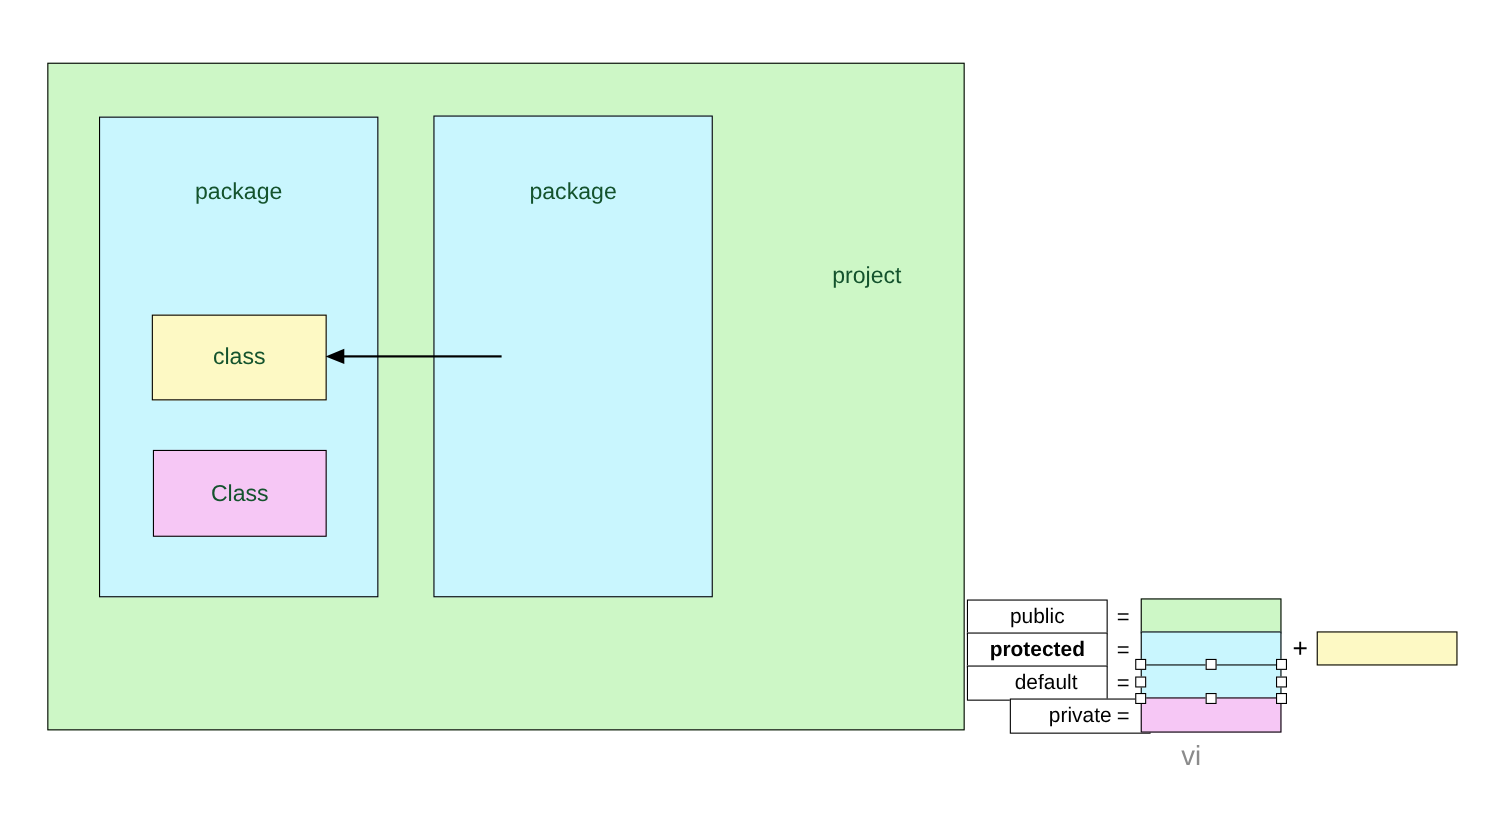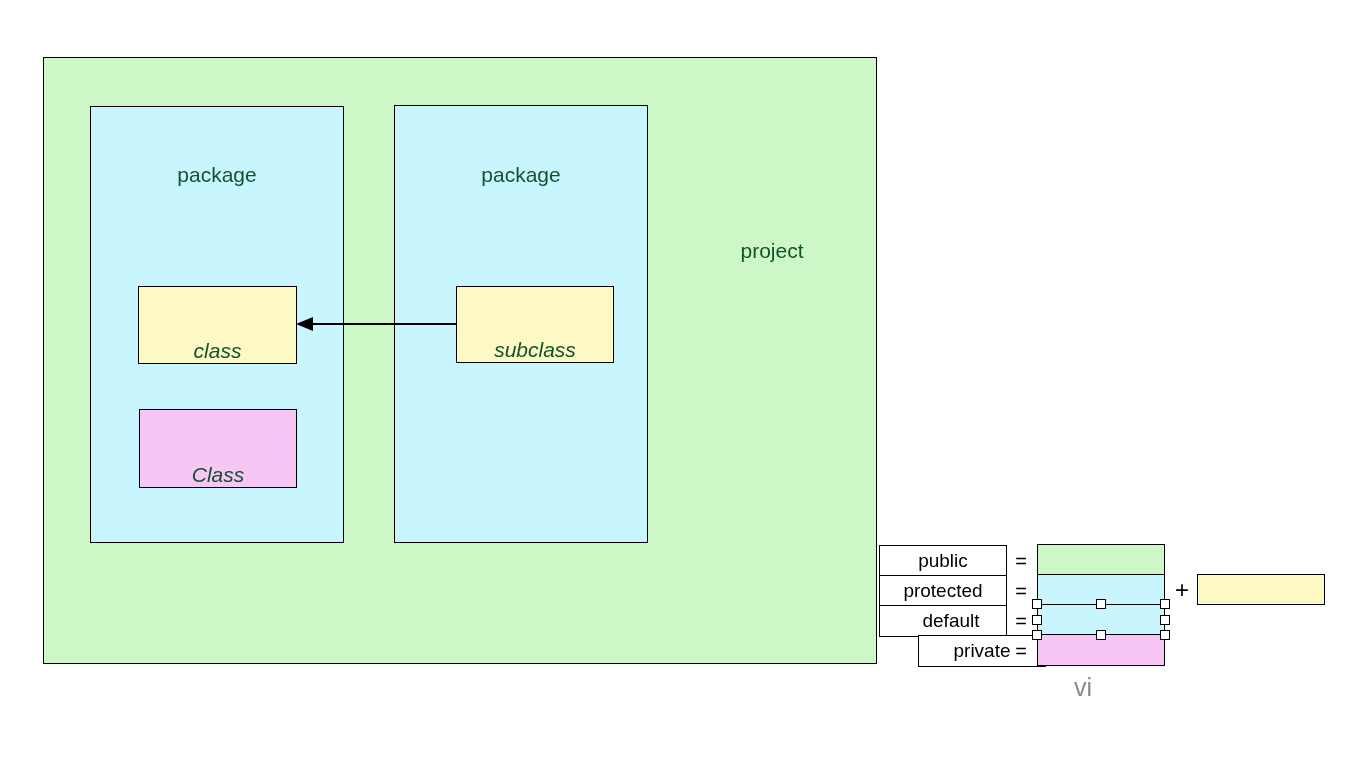--- a/index.html
+++ b/index.html
@@ -6,67 +6,64 @@
   body {
     width: 1360px; height: 764px;
     background: #ffffff;
     font-family: "Liberation Sans", sans-serif;
     position: relative; overflow: hidden;
     color: #000;
   }
   .abs { position: absolute; box-sizing: border-box; }
   .shape { border: 1.5px solid #000; }
   .lbl { font-size: 21px; color: #14532d; white-space: nowrap; }
-  .center { display: flex; align-items: flex-end; justify-content: center; font-style: italic; }
+  .center { display: flex; align-items: center; justify-content: center; }
   .legend-label-box {
     background: #ffffff; border: 1.5px solid #000;
     font-size: 19px; display: flex; align-items: center; justify-content: center;
   }
   .eq { font-size: 20px; line-height: 24px; text-align: center; }
   .swatch { border: 1.5px solid #000; }
   .handle { width: 10px; height: 10px; background: #ffffff; border: 1.5px solid #000; }
   .watermark { font-size: 25px; text-align: center; }
 </style>
 </head>
 <body>
 
 <div class="abs" style="left:0; top:0; width:1360px; height:764px;">
 
   <div class="abs shape" style="left: 43px; top: 57px; width: 834px; height: 607px; background-color: rgb(205, 247, 198);"></div>
-  <div class="abs lbl" style="left:712px; top:239px; width:120px; text-align:center;">project</div>
+  <div class="abs lbl" style="left:728px; top:239px; width:120px; text-align:center;">project</div>
 
   <div class="abs shape" style="left: 90px; top: 106px; width: 254px; height: 437px; background-color: rgb(201, 246, 254);"></div>
   <div class="abs lbl" style="left:90px; top:163px; width:254px; text-align:center;">package</div>
 
   <div class="abs shape" style="left: 394px; top: 105px; width: 254px; height: 438px; background-color: rgb(201, 246, 254);"></div>
   <div class="abs lbl" style="left:394px; top:163px; width:254px; text-align:center;">package</div>
 
   <div class="abs shape center lbl" style="left: 138px; top: 286px; width: 159px; height: 78px; background-color: rgb(253, 249, 196);">
     <span>class</span>
   </div>
 
   <div class="abs shape center lbl" style="left: 139px; top: 409px; width: 158px; height: 79px; background-color: rgb(246, 199, 245);">
     <span>Class</span>
   </div>
 
-  <div class="abs shape center lbl" style="left: 456px; top: 286px; width: 158px; height: 77px; background-color: rgb(253, 249, 196);">
-    <span>subclass</span>
-  </div>
 
   <div class="abs" style="left:296px; top:317px; width:160px; height:14px;">
     <div class="abs" style="left:15px; top:6.2px; width:145px; height:1.6px; background:#000;"></div>
     <div class="abs" style="left:0; top:0; width:0; height:0;
                 border-top:7px solid transparent; border-bottom:7px solid transparent;
                 border-right:17px solid #000;"></div>
   </div>
 
   <div class="abs legend-label-box" style="left:879px; top:545px; width:128px; height:31.5px;">
     <span>public</span>
   </div>
-  <div class="abs legend-label-box" style="left:879px; top:575px; width:128px; height:31.5px;">
+  <div class="abs legend-label-box" style="left:879px; top:575px; width:128px; height:31.5px;font-weight:bold;">
     <span>protected</span>
   </div>
   <div class="abs legend-label-box" style="left:879px; top:605px; width:128px; height:31.5px;padding-left:16px;">
     <span>default</span>
   </div>
   <div class="abs legend-label-box" style="left:918px; top:635px; width:128px; height:31.5px;">
     <span>private</span>
   </div>
 
   <div class="abs eq" style="left:1008px; top:549px; width:26px;">=</div>

